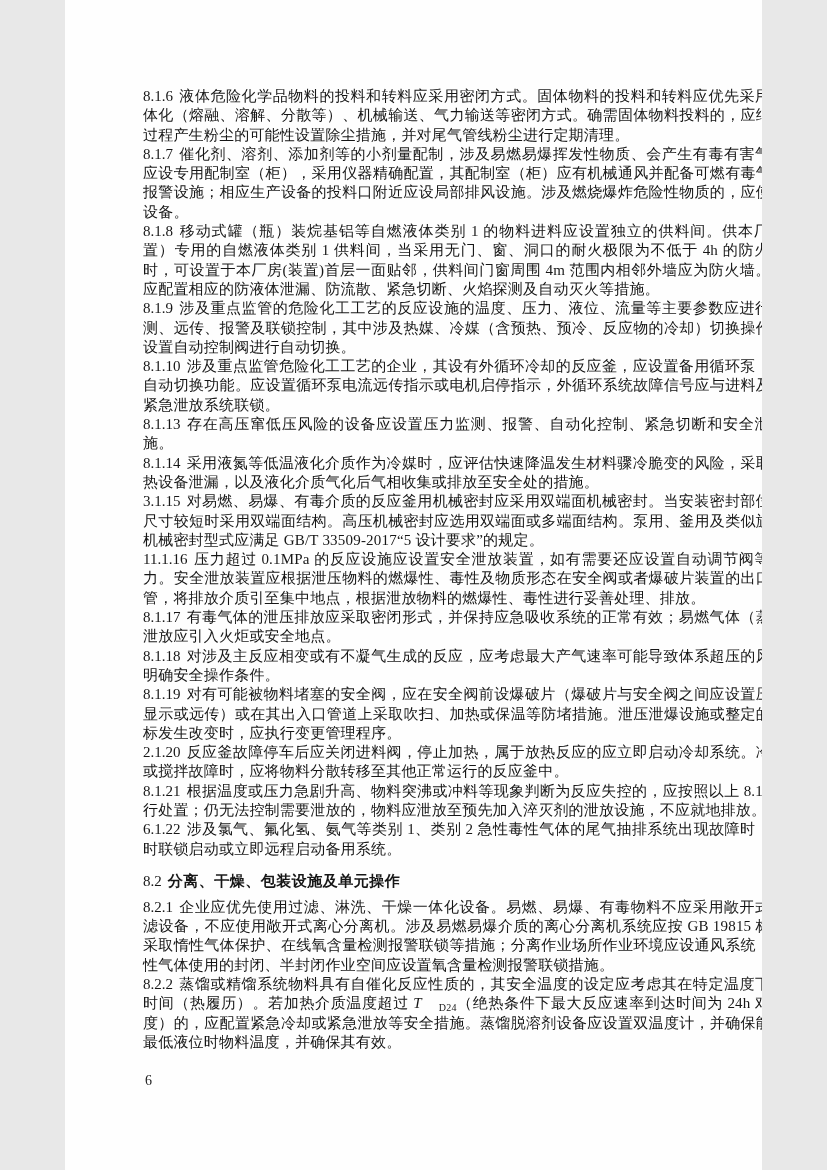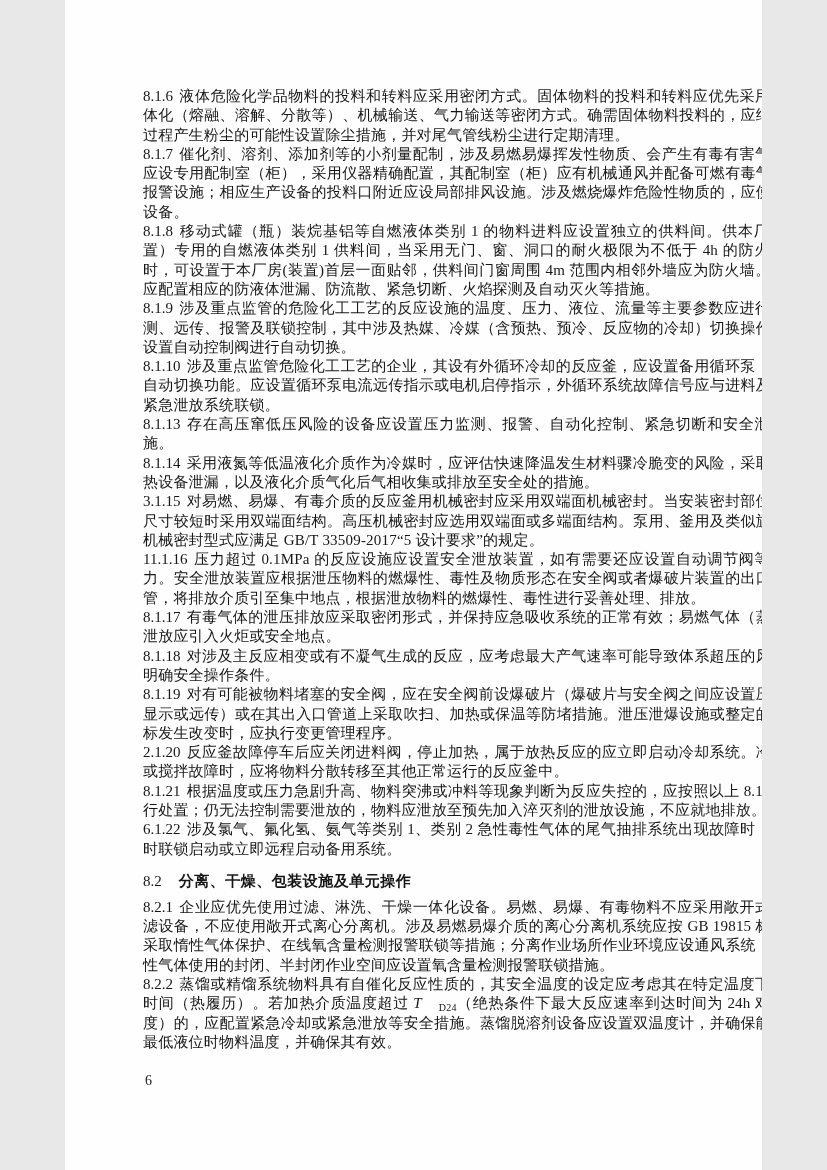--- a/index.html
+++ b/index.html
@@ -39,21 +39,21 @@
     margin: 12px 0 7px 0;
     font-size: 15px;
     line-height: 20px;
     font-weight: bold;
     font-family: "DejaVu Sans", "Liberation Sans", sans-serif;
     letter-spacing: 0.5px;
   }
   .content h2.section-heading .num {
     font-family: "Liberation Serif", "DejaVu Serif", serif;
     font-weight: normal;
-    margin-right: 17px;
+    margin-right: 6px;
     letter-spacing: 0;
   }
   .content sub {
     font-size: 10px;
     line-height: 0;
     vertical-align: -3px;
     padding-left: 17px;
   }
   .content i {
     font-family: "Liberation Serif", "DejaVu Serif", serif;

